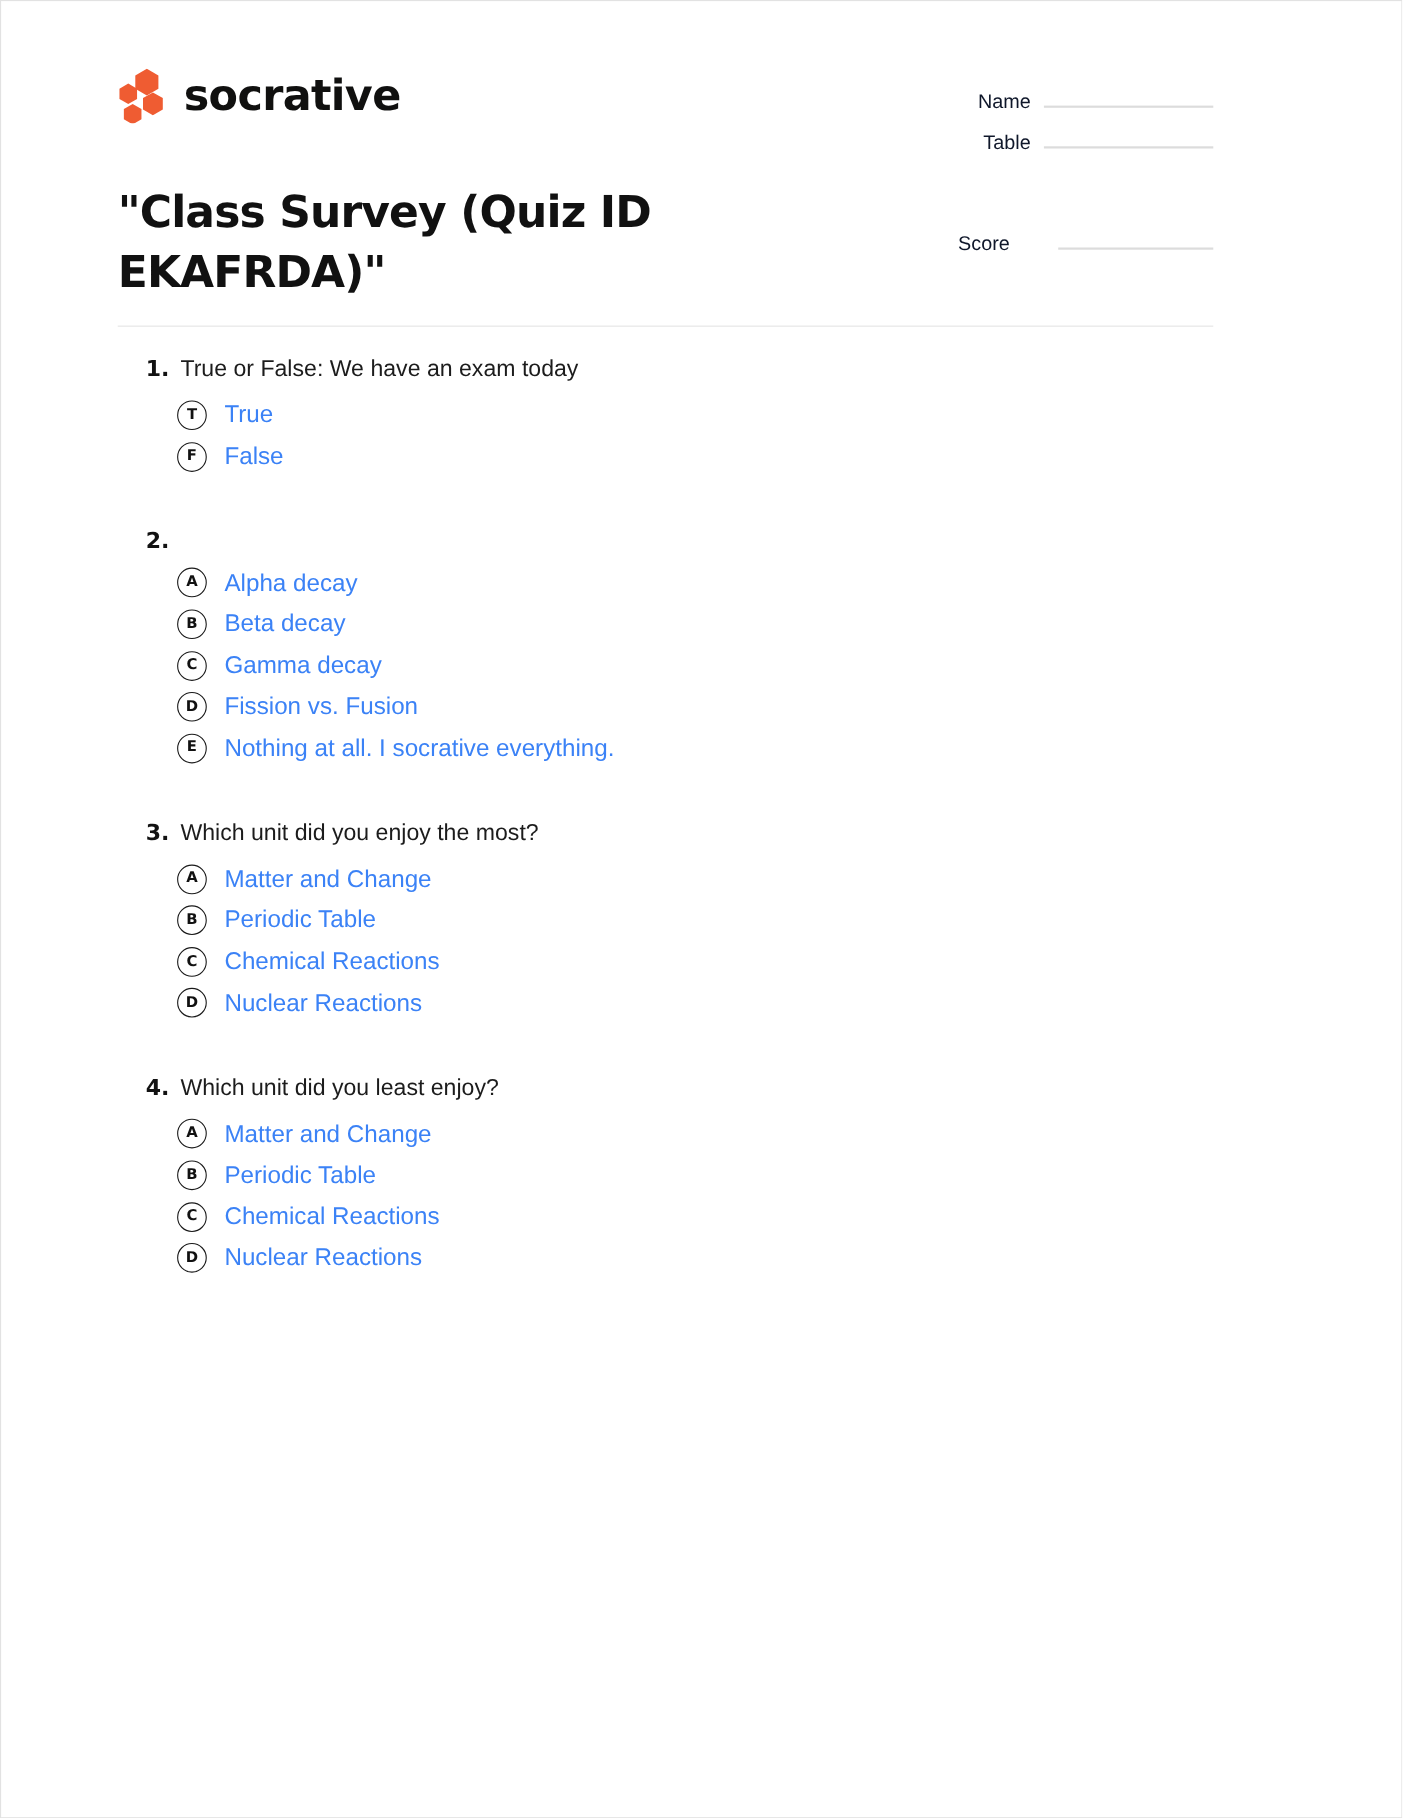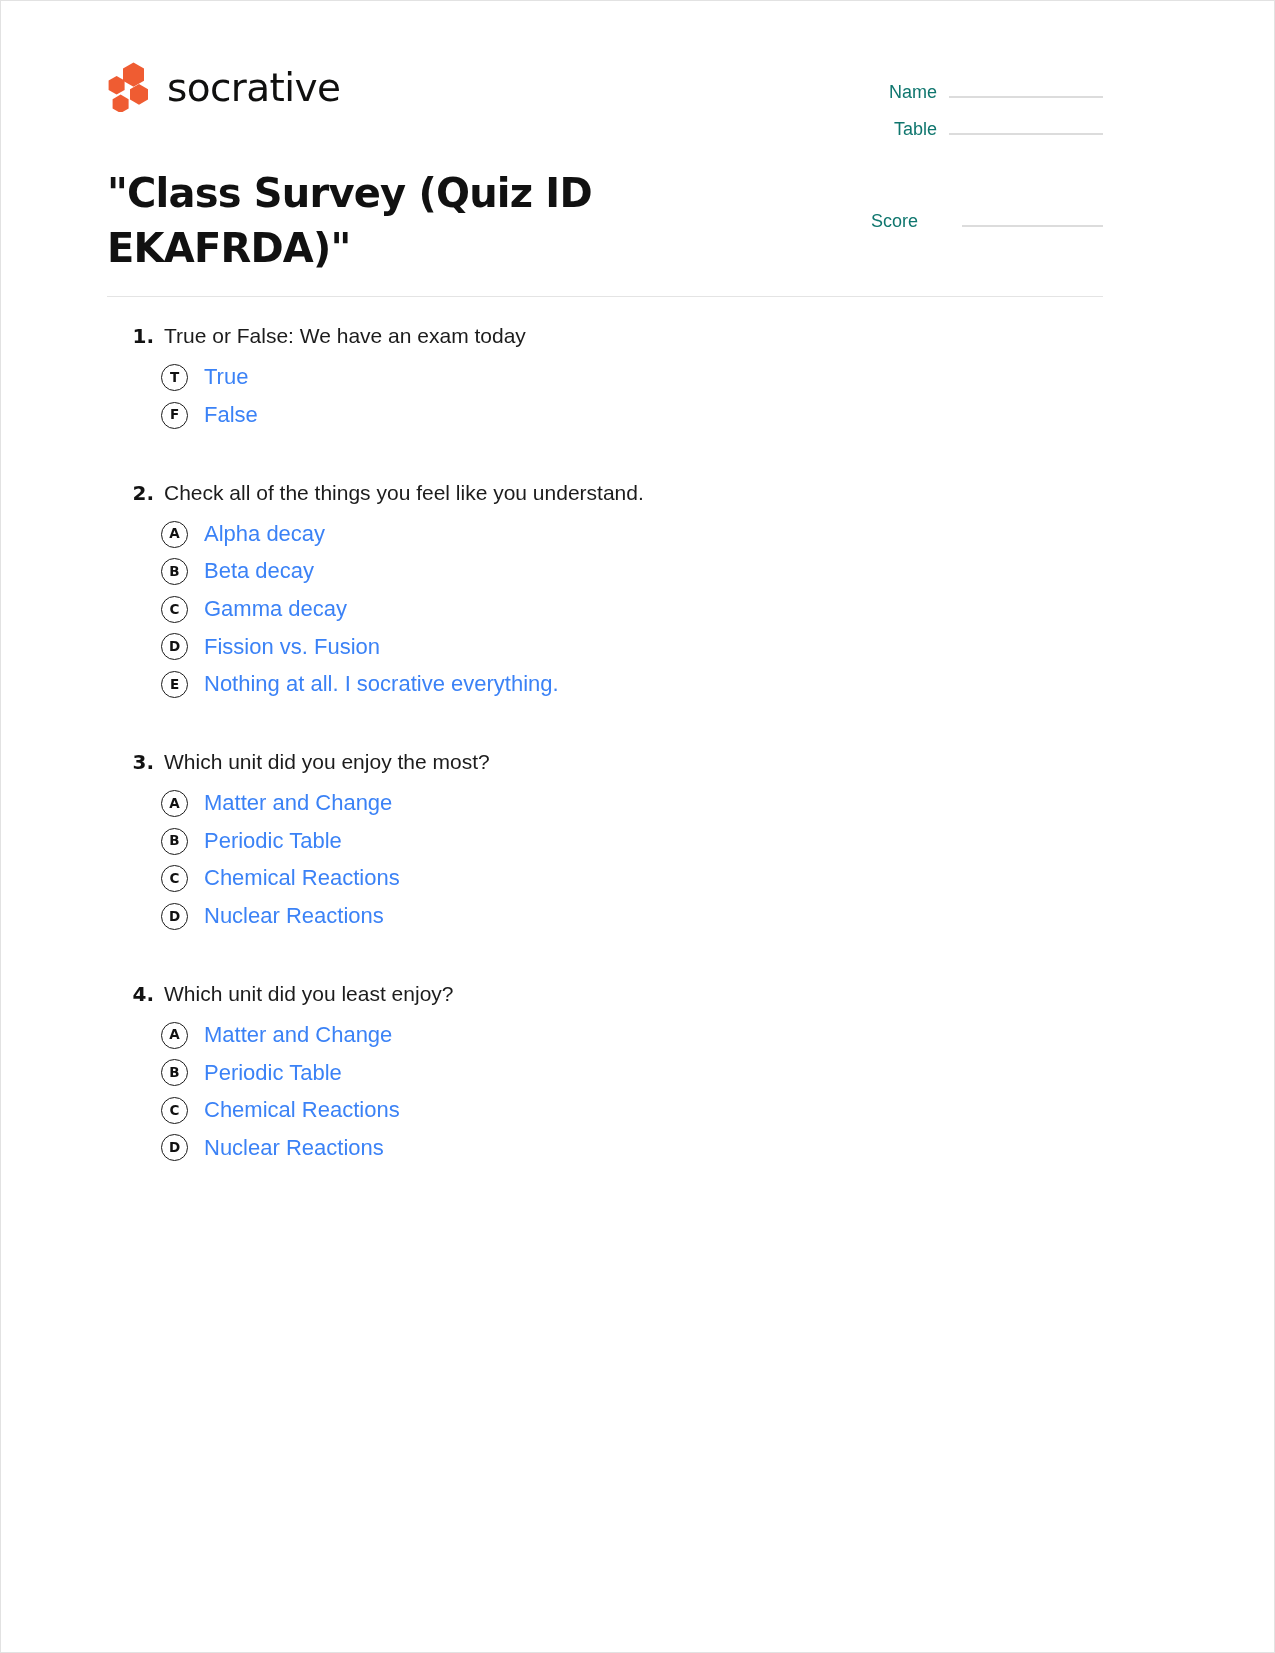--- a/index.html
+++ b/index.html
@@ -48,42 +48,42 @@
     gap: 14px;
   }
   .brand-mark {
     width: 46px;
     height: 50px;
     display: block;
   }
   .brand-word {
     font-family: "DejaVu Sans", sans-serif;
     font-size: 39px;
-    font-weight: 400;
+    font-weight: 700;
     letter-spacing: -0.6px;
     color: #10100f;
     line-height: 1;
   }
 
   .meta {
     position: absolute;
     right: 0;
     top: 12px;
     width: 232px;
   }
   .meta-row {
     display: flex;
     align-items: baseline;
     justify-content: flex-end;
     gap: 12px;
     margin-bottom: 8px;
   }
   .meta-label {
     font-size: 18px;
-    color: #0f766e;
+    color: #0f172a;
     white-space: nowrap;
   }
   .meta-line {
     display: block;
     width: 154px;
     border-bottom: 2px solid #dcdcdc;
     height: 22px;
   }
   .meta-score {
     margin-top: 63px;
@@ -228,21 +228,20 @@
           <span class="opt-text">True</span>
         </div>
         <div class="option">
           <span class="opt-bubble">F</span>
           <span class="opt-text">False</span>
         </div>
       </div>
       <div class="question">
         <div class="q-head">
           <span class="q-num">2.</span>
-          <span class="q-text">Check all of the things you feel like you understand.</span>
         </div>
         <div class="option">
           <span class="opt-bubble">A</span>
           <span class="opt-text">Alpha decay</span>
         </div>
         <div class="option">
           <span class="opt-bubble">B</span>
           <span class="opt-text">Beta decay</span>
         </div>
         <div class="option">

